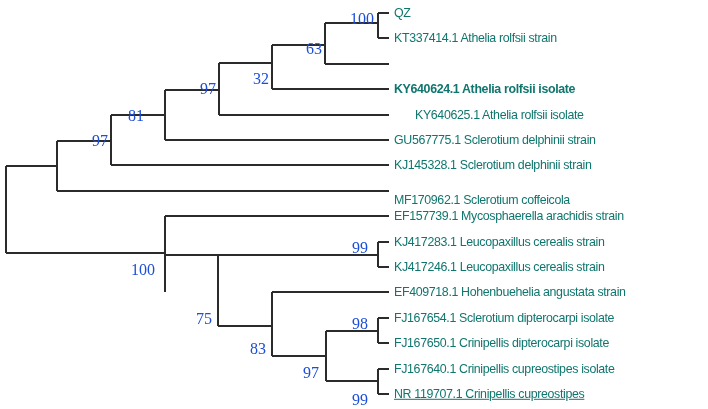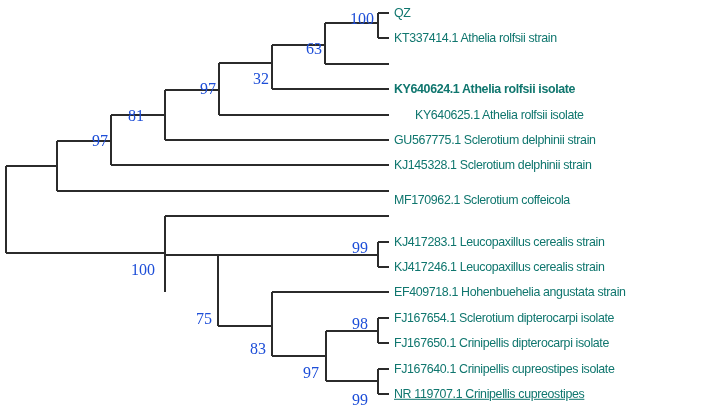--- a/index.html
+++ b/index.html
@@ -114,20 +114,21 @@
   </svg>
 
   <div id="labels-layer">
       <div class="leaf-label" style="left: 394px; top: 13px;">QZ</div>
       <div class="leaf-label" style="left: 394px; top: 38px;">KT337414.1 Athelia rolfsii strain</div>
       <div class="leaf-label" style="left: 394px; top: 89px; font-weight: bold;">KY640624.1 Athelia rolfsii isolate</div>
       <div class="leaf-label" style="left: 396px; top: 115px; margin-left: 19px;">KY640625.1 Athelia rolfsii isolate</div>
       <div class="leaf-label" style="left: 394px; top: 140px;">GU567775.1 Sclerotium delphinii strain</div>
       <div class="leaf-label" style="left: 394px; top: 165px;">KJ145328.1 Sclerotium delphinii strain</div>
       <div class="leaf-label" style="left: 394px; top: 191px; margin-top: 9px;">MF170962.1 Sclerotium coffeicola</div>
+      <div class="leaf-label" style="left: 394px; top: 216px;">EF157739.1 Mycosphaerella arachidis strain</div>
       <div class="leaf-label" style="left: 394px; top: 242px; text-align: center;">KJ417283.1 Leucopaxillus cerealis strain</div>
       <div class="leaf-label" style="left: 394px; top: 267px;">KJ417246.1 Leucopaxillus cerealis strain</div>
       <div class="leaf-label" style="left: 394px; top: 292px;">EF409718.1 Hohenbuehelia angustata strain</div>
       <div class="leaf-label" style="left: 394px; top: 318px;">FJ167654.1 Sclerotium dipterocarpi isolate</div>
       <div class="leaf-label" style="left: 394px; top: 343px; text-align: center;">FJ167650.1 Crinipellis dipterocarpi isolate</div>
       <div class="leaf-label" style="left: 394px; top: 369px;">FJ167640.1 Crinipellis cupreostipes isolate</div>
       <div class="leaf-label" style="left: 394px; top: 394px; text-decoration: underline;">NR 119707.1 Crinipellis cupreostipes</div>
       <div class="support-label" style="left: 92px; top: 133px;">97</div>
       <div class="support-label" style="left: 128px; top: 108px;">81</div>
       <div class="support-label" style="left: 200px; top: 81px;">97</div>

